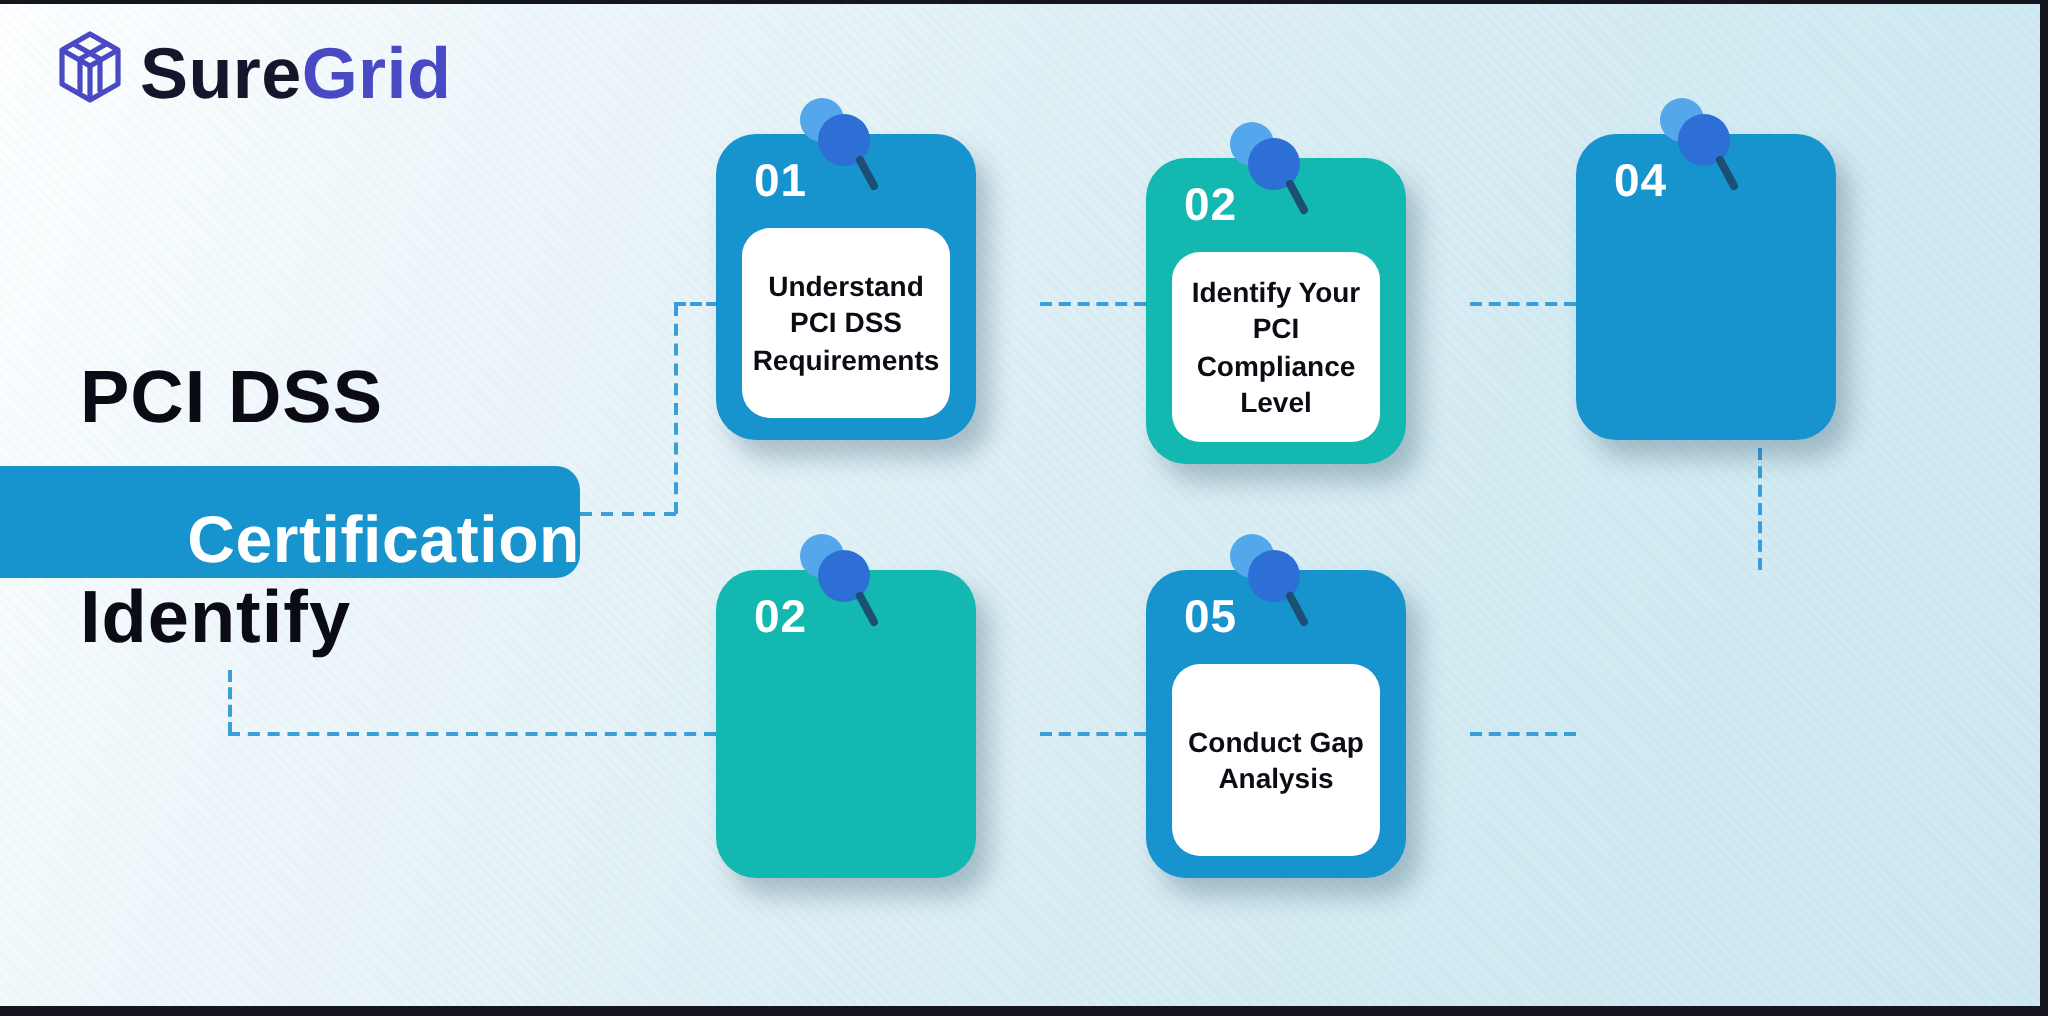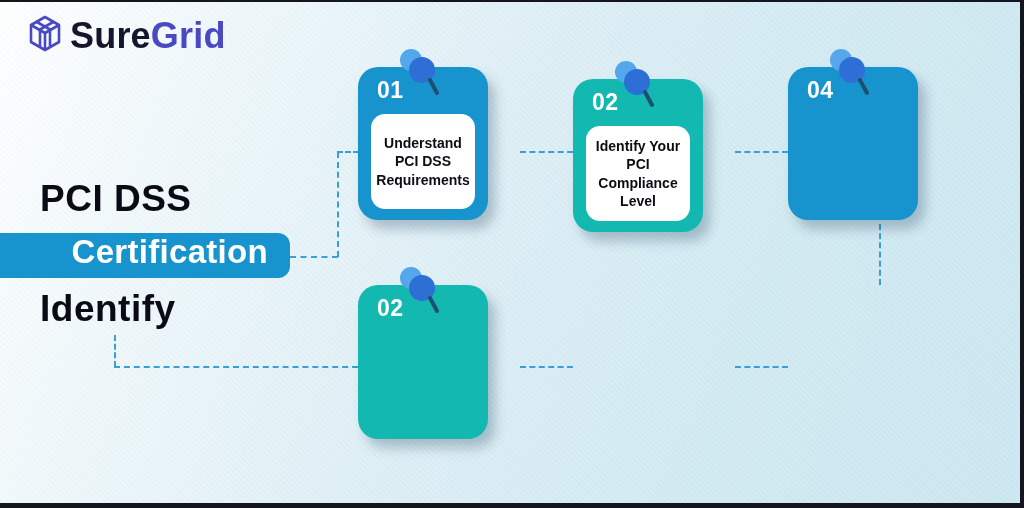--- a/index.html
+++ b/index.html
@@ -21,23 +21,23 @@
 
   
   .logo { position: absolute; left: 28px; top: 13px; display: flex; align-items: center; gap: 8px; }
   .logo-text { font-size: 36px; font-weight: 600; letter-spacing: 0.2px; }
   .logo-text .t1 { color: #15152b; }
   .logo-text .t2 { color: #4a49c4; }
 
   
   .title-line1 { position: absolute; left: 40px; top: 176px; font-size: 37px; font-weight: 800; color: #0b0b16; letter-spacing: 0.5px; }
   .title-highlight {
-    position: absolute; left: 0; top: 231px; width: 290px; height: 45px;
+    position: absolute; left: 0; top: 231px; width: 290px; height: 56px;
     background: #1793cd; border-radius: 0 12px 12px 0;
-    display: flex; align-items: flex-start; justify-content: flex-end; padding-right: 22px;
+    display: flex; align-items: flex-end; justify-content: flex-end; 
   }
   .title-highlight span { color: #ffffff; font-size: 33px; font-weight: 700; letter-spacing: 0.3px; }
   .title-line3 { position: absolute; left: 40px; top: 286px; font-size: 37px; font-weight: 800; color: #0b0b16; letter-spacing: 0.5px; }
 
   
   .card {
     position: absolute; width: 130px; height: 153px; border-radius: 20px;
     box-shadow: 7px 9px 12px rgba(25, 60, 85, 0.28);
   }
   .card.blue { background: #1793cd; }
@@ -145,15 +145,29 @@
     <div class="pin">
       <svg width="46" height="52" viewBox="0 0 46 52">
         <circle cx="15" cy="12" r="11" fill="#55a7ec"></circle>
         <circle cx="26" cy="22" r="13" fill="#2e6fd6"></circle>
         <path d="M34 32 L41 45" stroke="#1d4e73" stroke-width="4" stroke-linecap="round"></path>
       </svg>
     </div>
     <div class="card-number">02</div>
   </div>
 
+  <div class="card blue" style="left:573px; top:283px; height:154px;">
+    <div class="pin">
+      <svg width="46" height="52" viewBox="0 0 46 52">
+        <circle cx="15" cy="12" r="11" fill="#55a7ec"></circle>
+        <circle cx="26" cy="22" r="13" fill="#2e6fd6"></circle>
+        <path d="M34 32 L41 45" stroke="#1d4e73" stroke-width="4" stroke-linecap="round"></path>
+      </svg>
+    </div>
+    <div class="card-number">05</div>
+    <div class="card-label-box">
+      <div class="card-label">Conduct Gap
+Analysis</div>
+    </div>
+  </div>
 
 
 </div>
 
 </body></html>

